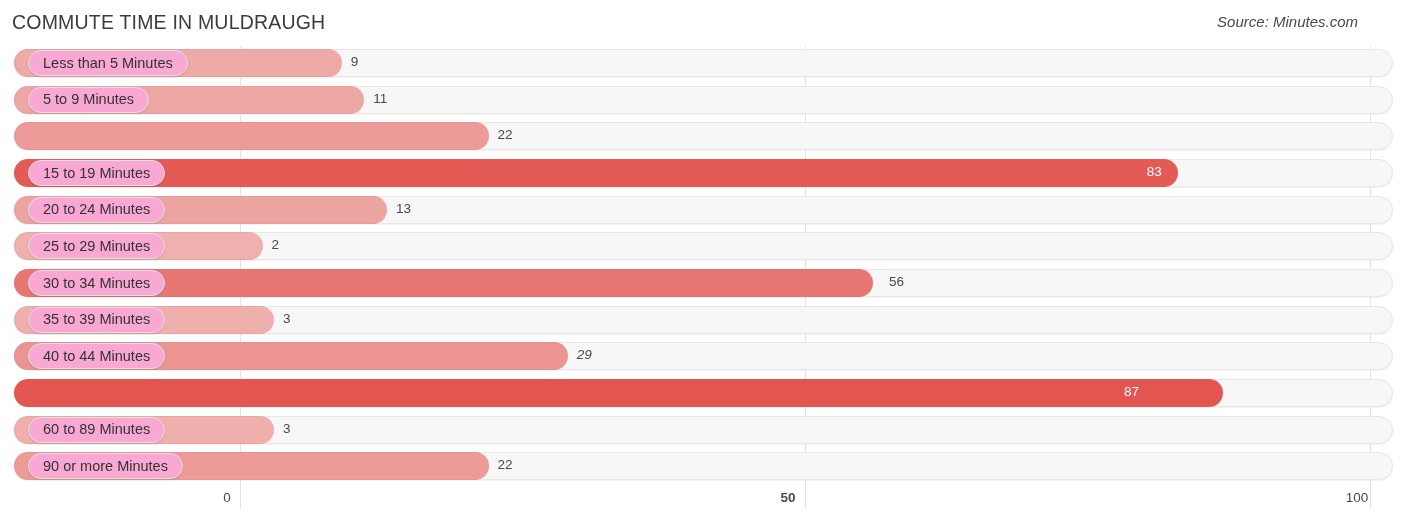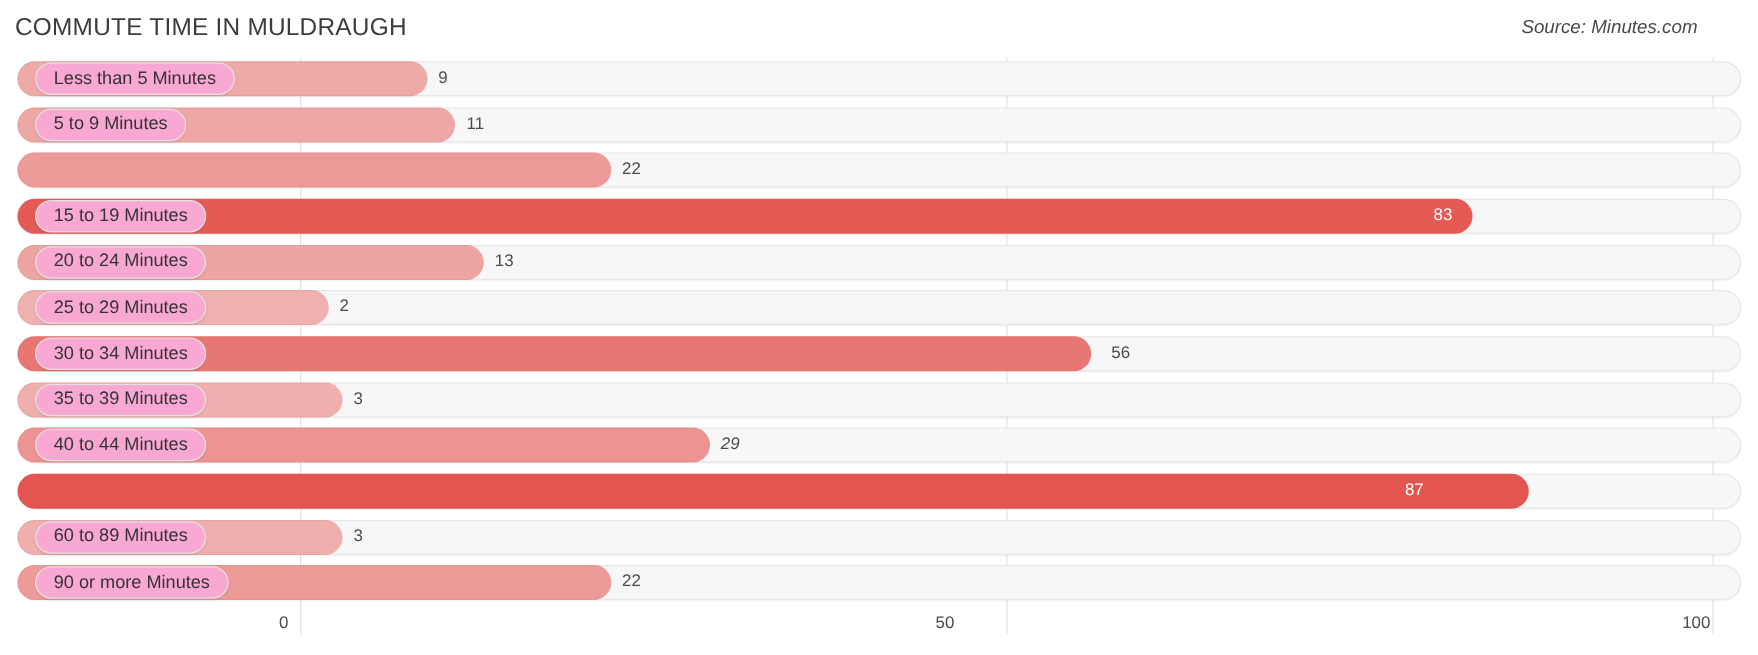--- a/index.html
+++ b/index.html
@@ -270,16 +270,16 @@
           <span>90 or more Minutes</span>
         </div>
       </div>
     </div>
 </div>
 
 <div class="axis" id="axis">
     <div class="tick-mark" style="left: 240px;"></div>
     <div class="tick-label" style="left: 227px;">0</div>
     <div class="tick-mark" style="left: 805px;"></div>
-    <div class="tick-label" style="left: 756px;">50</div>
+    <div class="tick-label" style="left: 788px; font-weight: bold;">50</div>
     <div class="tick-mark" style="left: 1370px;"></div>
     <div class="tick-label" style="left: 1357px;">100</div>
   </div>
 
 </body></html>

